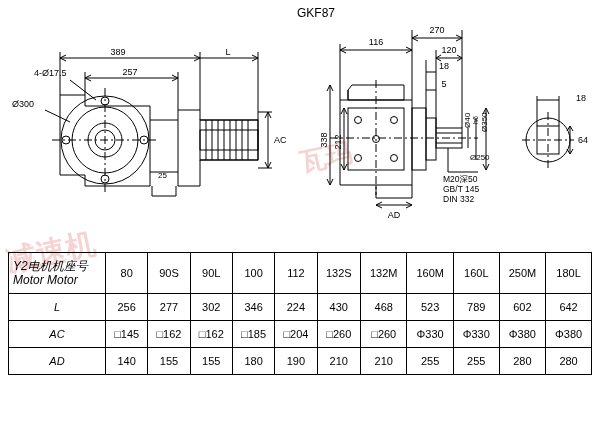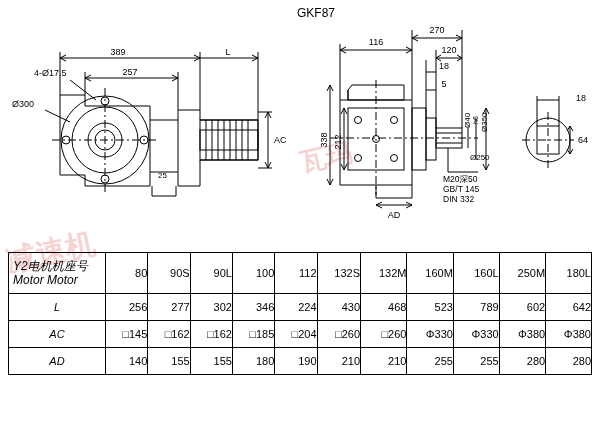--- a/index.html
+++ b/index.html
@@ -29,21 +29,21 @@
   svg{position:absolute;left:0;top:0;}
   
   table{
     position:absolute;left:8px;top:252px;
     border-collapse:collapse;
     width:584px;
     font-size:11px;
   }
   table td{
     border:1px solid #000;
-    text-align:right;
+    text-align:center;
     height:26px;
     padding:0;
   }
   td.rowhead{
     width:92px;
     text-align:center;
     font-size:11px;
     font-style:italic;
   }
   td.rowhead.two{

